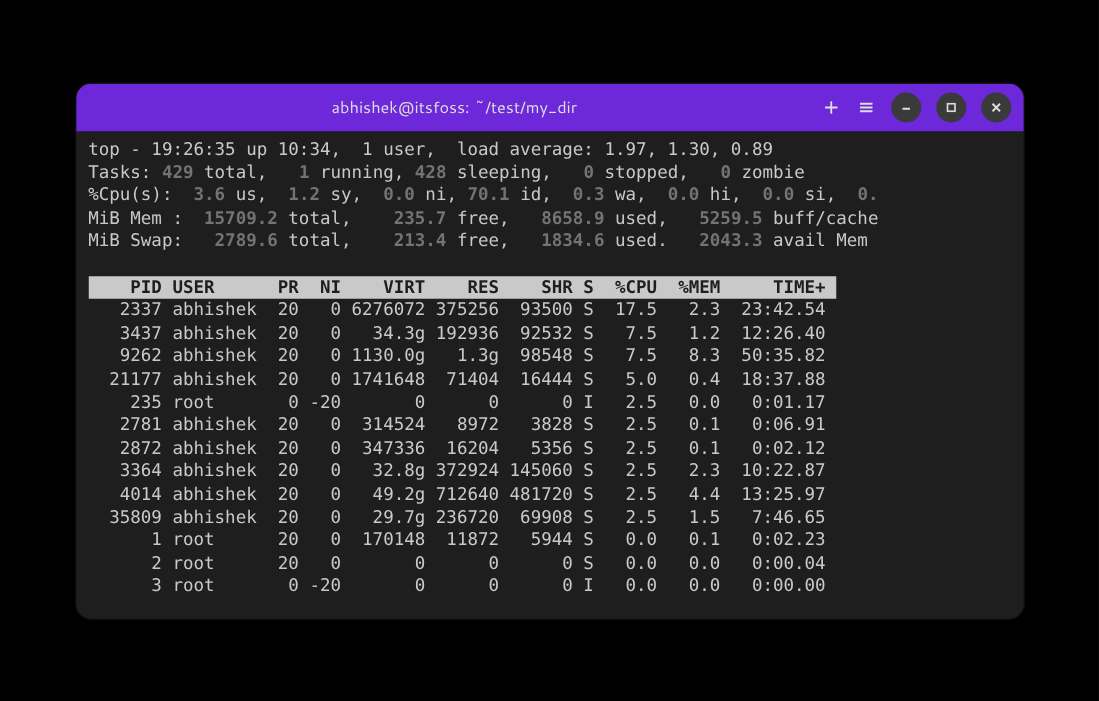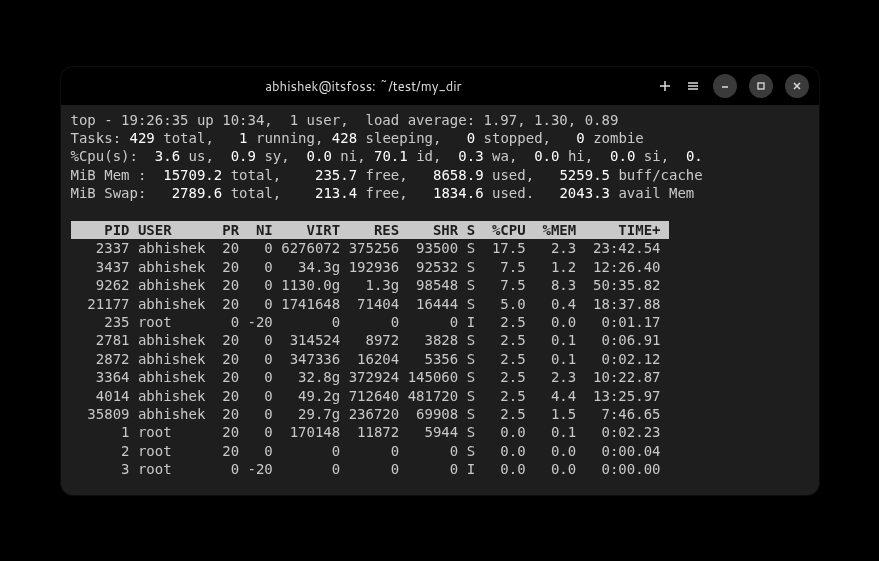--- a/index.html
+++ b/index.html
@@ -22,21 +22,21 @@
       width: 758px;
       height: 428px;
       overflow: hidden;
       box-shadow: 0 0 0 1px rgba(255,255,255,0.05);
     }
     .titlebar {
       display: flex;
       align-items: center;
       height: 38px;
       padding: 0 10px;
-      background: #000000;
+      background: #6d28d9;
     }
     .titlebar-title {
       flex: 1;
       text-align: center;
       color: #ddd;
       font-size: 13px;
       font-family: 'Cantarell', 'DejaVu Sans', sans-serif;
       font-weight: 500;
     }
     .titlebar-controls {
@@ -66,21 +66,21 @@
       font-size: 11px;
     }
     .terminal {
       padding: 6px 10px;
       color: #c9c9c9;
       font-size: 14px;
       line-height: 18.4px;
       white-space: pre;
       font-family: 'DejaVu Sans Mono', 'Liberation Mono', monospace;
     }
-    .b { font-weight: normal; color: #ffffff; }
+    .b { font-weight: bold; color: #737373; }
     .header-row {
       background: #c9c9c9;
       color: #1e1e1e;
       font-weight: bold;
       display: inline-block;
       text-align: center;
     }
   </style>
 </head>
 <body>
@@ -111,21 +111,21 @@
       </div>
       <div class="titlebar-btn">
         <svg width="10" height="10" viewBox="0 0 10 10">
             <path d="M2 2l6 6M8 2l-6 6" stroke="currentColor" stroke-width="1.5"></path>
           </svg>
       </div>
     </div>
   </div>
   <div class="terminal" id="term">top - 19:26:35 up 10:34,  1 user,  load average: 1.97, 1.30, 0.89
 Tasks: <span class="b">429</span> total,   <span class="b">1</span> running, <span class="b">428</span> sleeping,   <span class="b">0</span> stopped,   <span class="b">0</span> zombie
-%Cpu(s):  <span class="b">3.6</span> us,  <span class="b">0.9</span> sy,  <span class="b">0.0</span> ni, <span class="b">70.1</span> id,  <span class="b">0.3</span> wa,  <span class="b">0.0</span> hi,  <span class="b">0.0</span> si,  <span class="b">0.</span>
+%Cpu(s):  <span class="b">3.6</span> us,  <span class="b">1.2</span> sy,  <span class="b">0.0</span> ni, <span class="b">70.1</span> id,  <span class="b">0.3</span> wa,  <span class="b">0.0</span> hi,  <span class="b">0.0</span> si,  <span class="b">0.</span>
 MiB Mem : <span class="b"> 15709.2</span> total, <span class="b">   235.7</span> free, <span class="b">  8658.9</span> used, <span class="b">  5259.5</span> buff/cache
 MiB Swap: <span class="b">  2789.6</span> total, <span class="b">   213.4</span> free, <span class="b">  1834.6</span> used. <span class="b">  2043.3</span> avail Mem 
 
 <span class="header-row">    PID USER      PR  NI    VIRT    RES    SHR S  %CPU  %MEM     TIME+ </span>
    2337 abhishek  20   0 6276072 375256  93500 S  17.5   2.3  23:42.54
    3437 abhishek  20   0   34.3g 192936  92532 S   7.5   1.2  12:26.40
    9262 abhishek  20   0 1130.0g   1.3g  98548 S   7.5   8.3  50:35.82
   21177 abhishek  20   0 1741648  71404  16444 S   5.0   0.4  18:37.88
     235 root       0 -20       0      0      0 I   2.5   0.0   0:01.17
    2781 abhishek  20   0  314524   8972   3828 S   2.5   0.1   0:06.91

